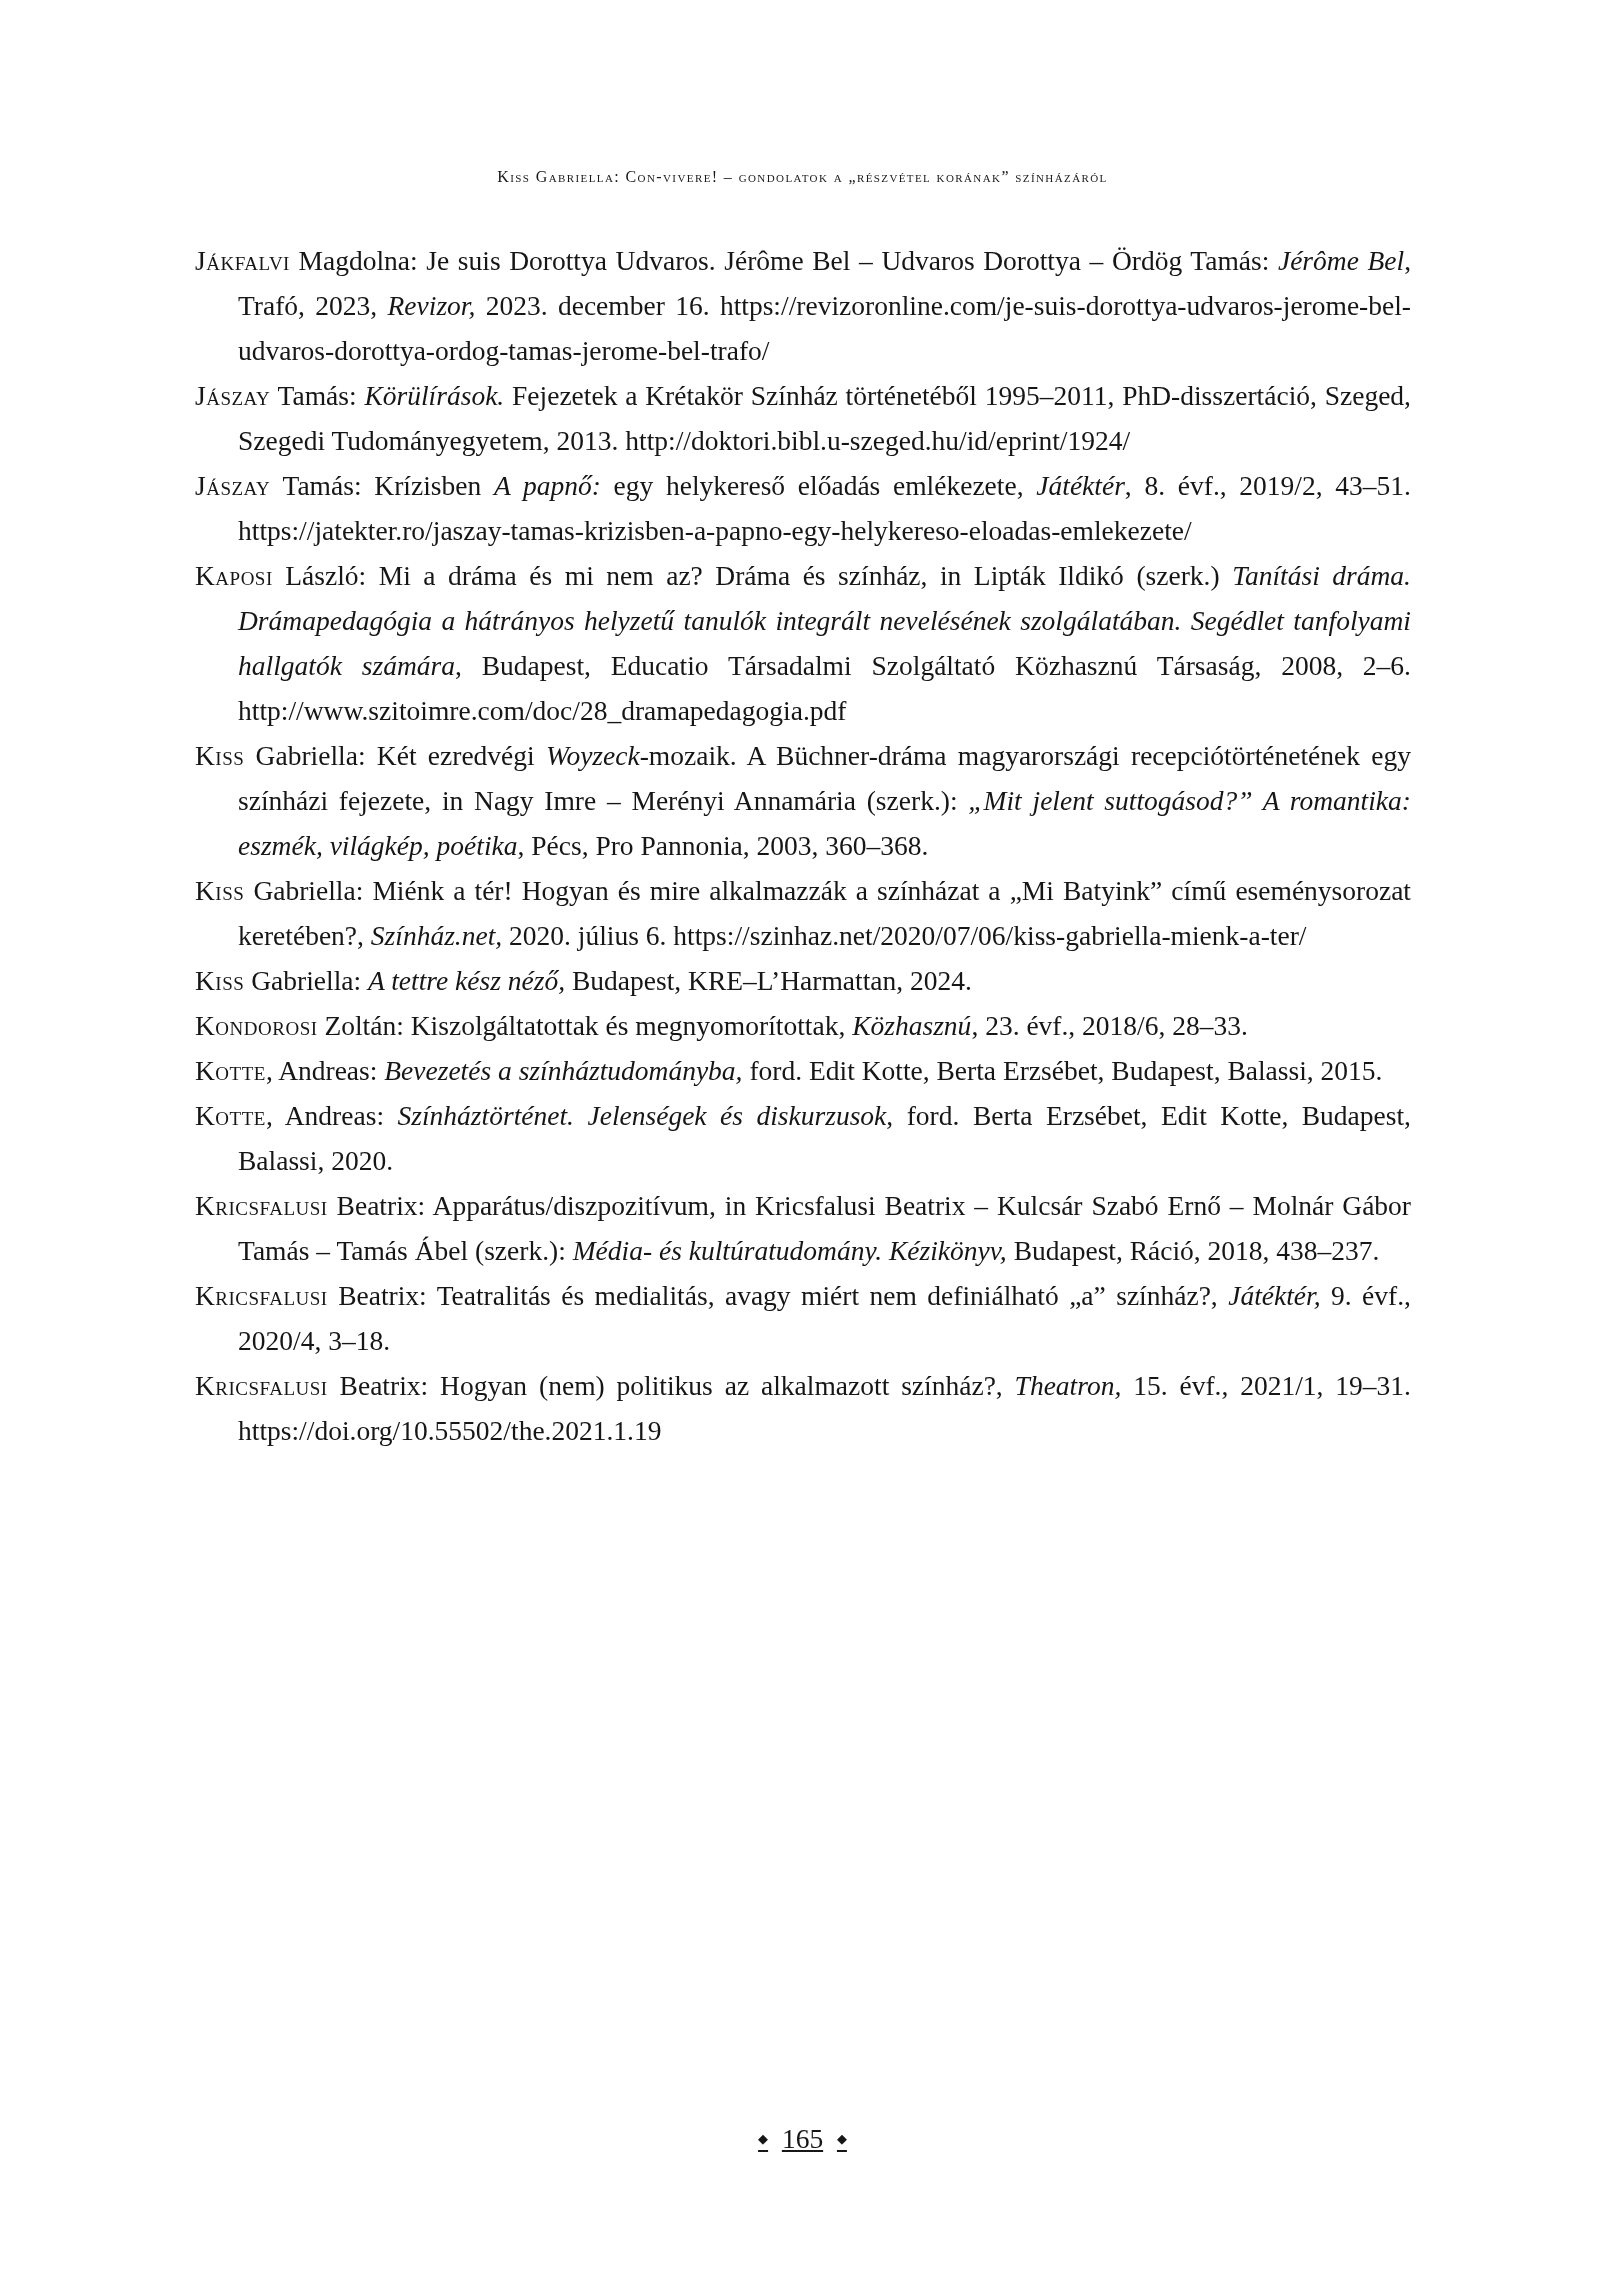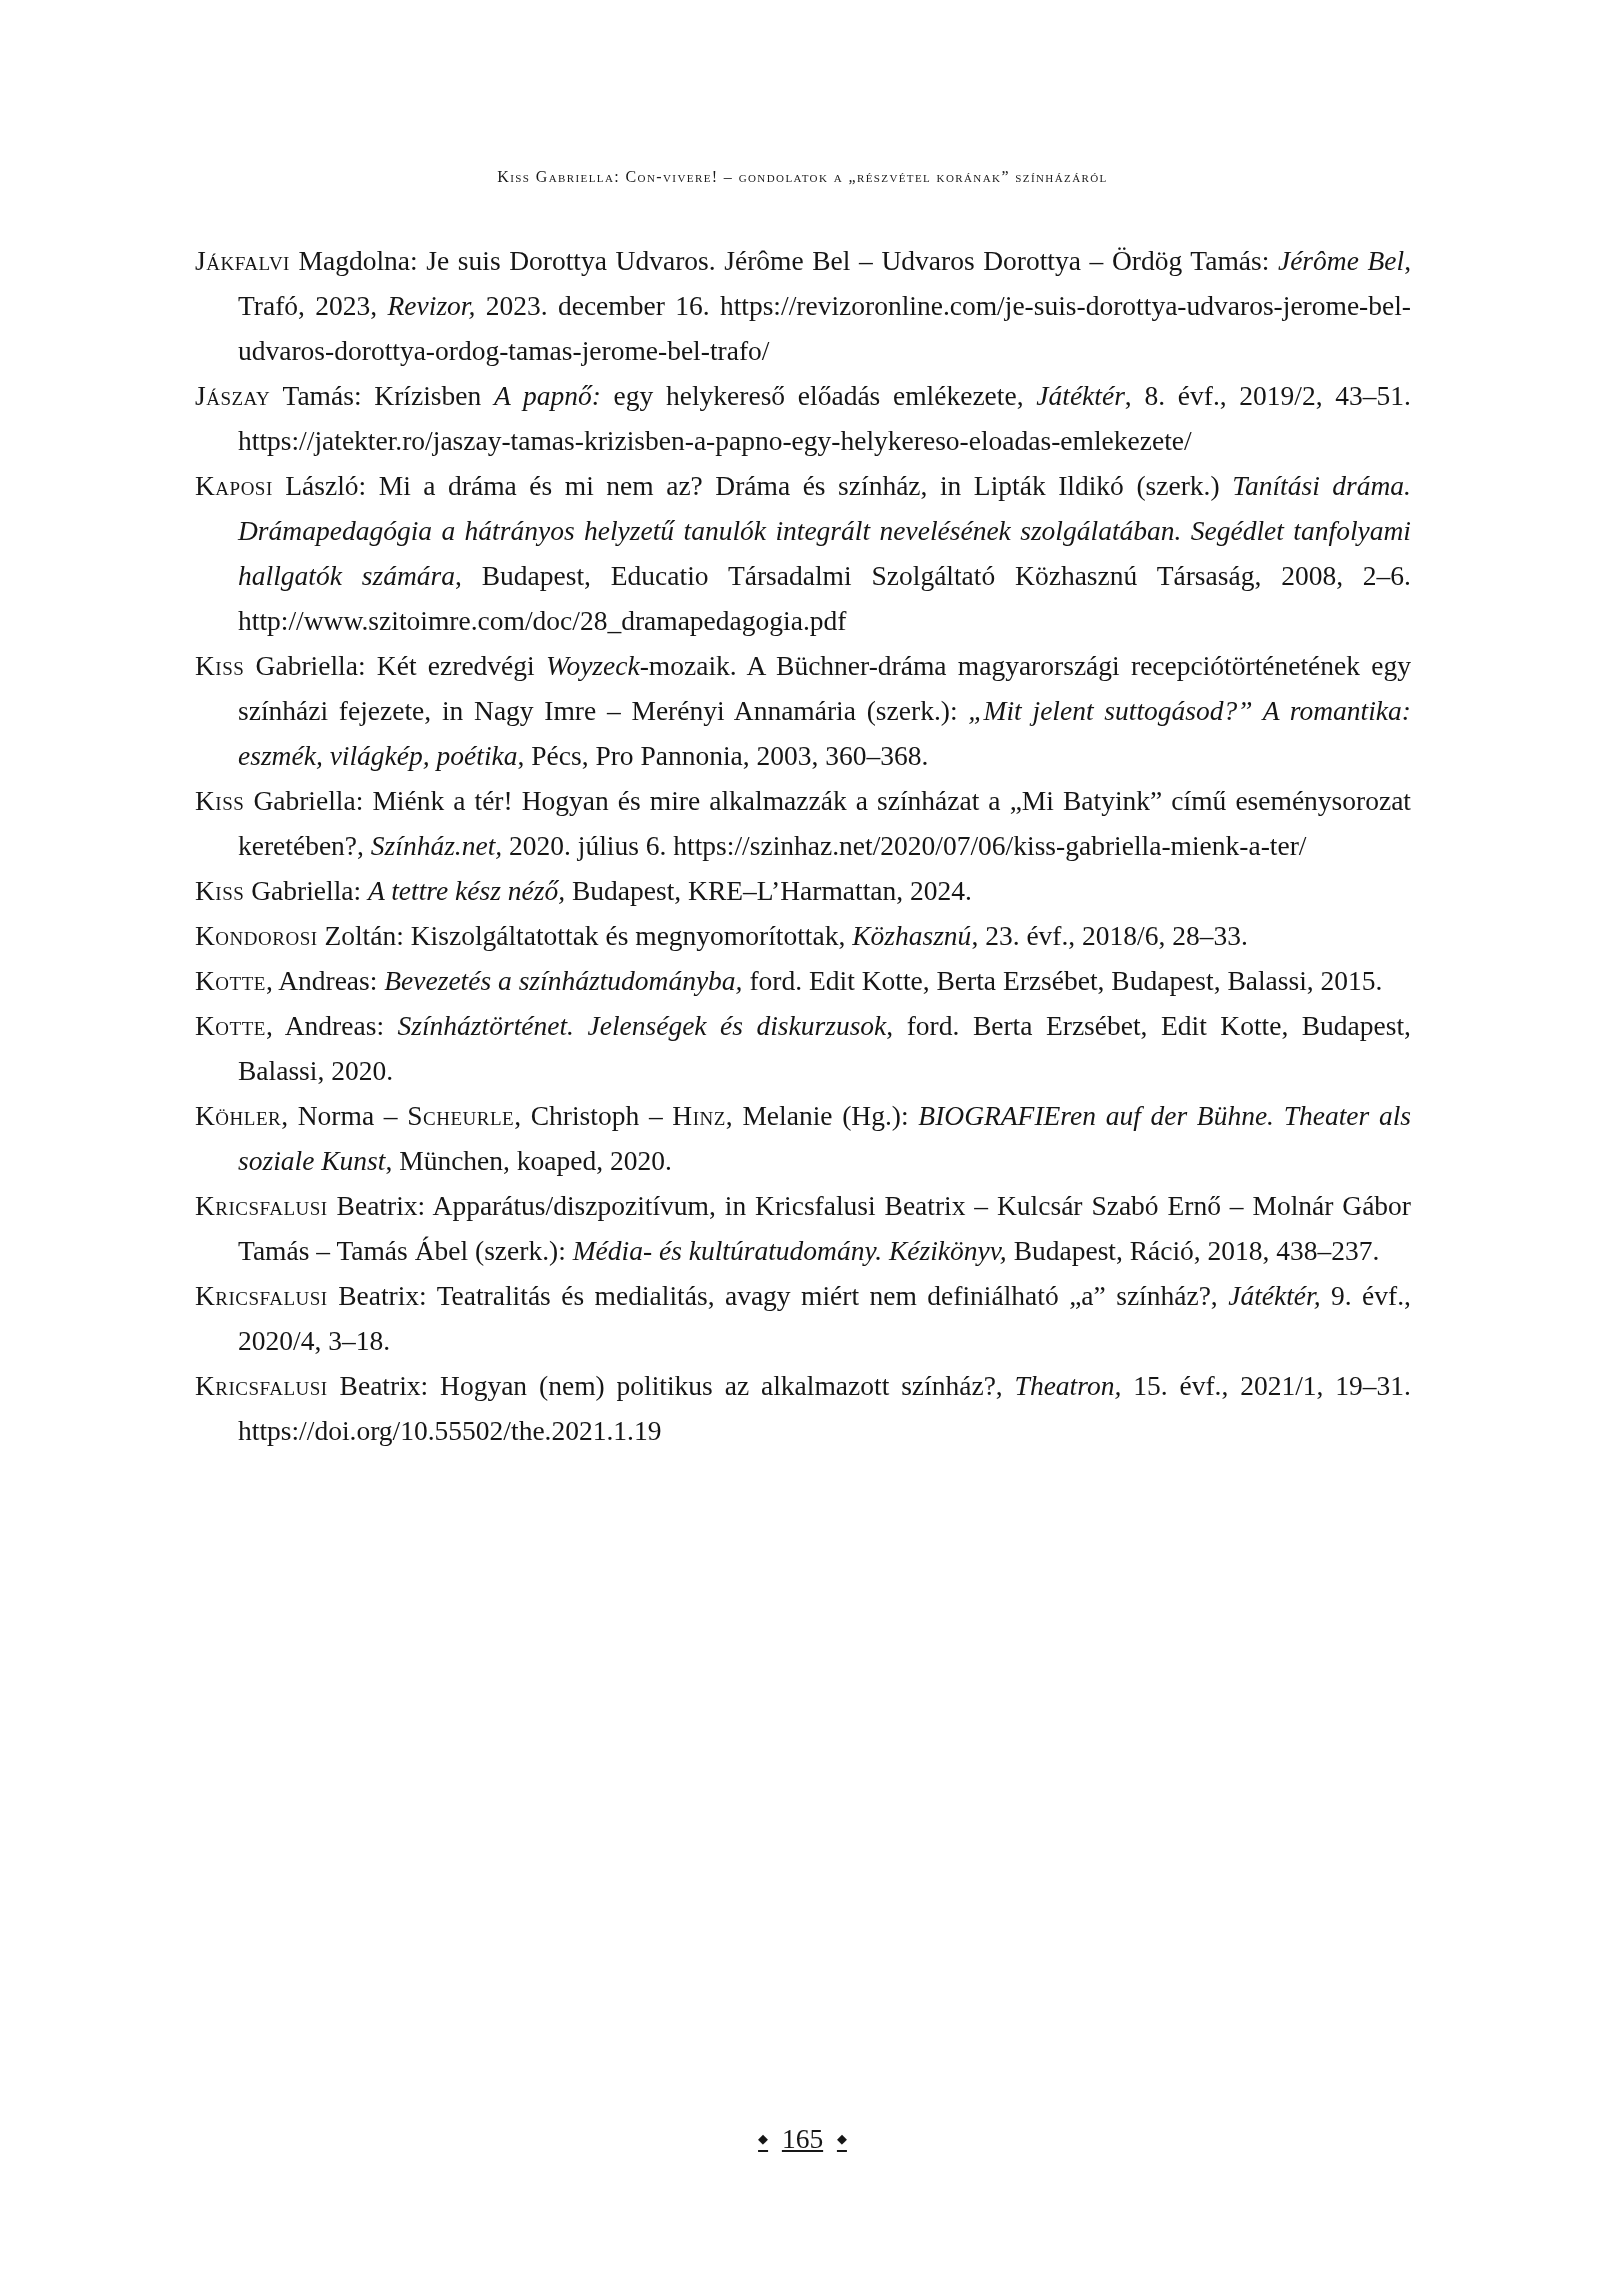--- a/index.html
+++ b/index.html
@@ -77,29 +77,29 @@
 <body>
 
 <div class="page">
 
   <header class="running-header">
     <span>Kiss Gabriella: Con-vivere! – gondolatok a „részvétel korának” színházáról</span>
   </header>
 
   <main class="bibliography" id="bibliography">
       <p class="entry"><span class="sc">Jákfalvi</span><span> Magdolna: Je suis Dorottya Udvaros. Jérôme Bel – Udvaros Dorottya – Ördög Tamás: </span><span class="it">Jérôme Bel</span><span>, Trafó, 2023, </span><span class="it">Revizor,</span><span> 2023. december 16. https://revizoronline.com/je-suis-dorottya-udvaros-jerome-bel-udvaros-dorottya-ordog-tamas-jerome-bel-trafo/</span></p>
+      <p class="entry"><span class="sc">Jászay</span><span> Tamás: </span><span class="it">Körülírások.</span><span> Fejezetek a Krétakör Színház történetéből 1995–2011, PhD-disszertáció, Szeged, Szegedi Tudományegyetem, 2013. http://doktori.bibl.u-szeged.hu/id/eprint/1924/</span></p>
       <p class="entry"><span class="sc">Jászay</span><span> Tamás: Krízisben </span><span class="it">A papnő:</span><span> egy helykereső előadás emlékezete, </span><span class="it">Játéktér</span><span>, 8. évf., 2019/2, 43–51. https://jatekter.ro/jaszay-tamas-krizisben-a-papno-egy-helykereso-eloadas-emlekezete/</span></p>
       <p class="entry"><span class="sc">Kaposi</span><span> László: Mi a dráma és mi nem az? Dráma és színház, in Lipták Ildikó (szerk.) </span><span class="it">Tanítási dráma. Drámapedagógia a hátrányos helyzetű tanulók integrált nevelésének szolgálatában. Segédlet tanfolyami hallgatók számára</span><span>, Budapest, Educatio Társadalmi Szolgáltató Közhasznú Társaság, 2008, 2–6. http://www.szitoimre.com/doc/28_dramapedagogia.pdf</span></p>
       <p class="entry"><span class="sc">Kiss</span><span> Gabriella: Két ezredvégi </span><span class="it">Woyzeck</span><span>-mozaik. A Büchner-dráma magyarországi recepciótörténetének egy színházi fejezete, in Nagy Imre – Merényi Annamária (szerk.): </span><span class="it">„Mit jelent suttogásod?” A romantika: eszmék, világkép, poétika</span><span>, Pécs, Pro Pannonia, 2003, 360–368.</span></p>
       <p class="entry"><span class="sc">Kiss</span><span> Gabriella: Miénk a tér! Hogyan és mire alkalmazzák a színházat a „Mi Batyink” című eseménysorozat keretében?, </span><span class="it">Színház.net,</span><span> 2020. július 6. https://szinhaz.net/2020/07/06/kiss-gabriella-mienk-a-ter/</span></p>
       <p class="entry"><span class="sc">Kiss</span><span> Gabriella: </span><span class="it">A tettre kész néző,</span><span> Budapest, KRE–L’Harmattan, 2024.</span></p>
       <p class="entry"><span class="sc">Kondorosi</span><span> Zoltán: Kiszolgáltatottak és megnyomorítottak, </span><span class="it">Közhasznú</span><span>, 23. évf., 2018/6, 28–33.</span></p>
       <p class="entry"><span class="sc">Kotte</span><span>, Andreas: </span><span class="it">Bevezetés a színháztudományba,</span><span> ford. Edit Kotte, Berta Erzsébet, Budapest, Balassi, 2015.</span></p>
       <p class="entry"><span class="sc">Kotte</span><span>, Andreas: </span><span class="it">Színháztörténet. Jelenségek és diskurzusok</span><span>, ford. Berta Erzsébet, Edit Kotte, Budapest, Balassi, 2020.</span></p>
-      <p class="entry"><span class="sc">Köhler</span><span>, Norma – </span><span class="sc">Scheurle</span><span>, Christoph – </span><span class="sc">Hinz</span><span>, Melanie (Hg.): </span><span class="it">BIOGRAFIEren auf der Bühne. Theater als soziale Kunst</span><span>, München, koaped, 2020.</span></p>
       <p class="entry"><span class="sc">Kricsfalusi</span><span> Beatrix: Apparátus/diszpozitívum, in Kricsfalusi Beatrix – Kulcsár Szabó Ernő – Molnár Gábor Tamás – Tamás Ábel (szerk.): </span><span class="it">Média- és kultúratudomány. Kézikönyv,</span><span> Budapest, Ráció, 2018, 438–237.</span></p>
       <p class="entry"><span class="sc">Kricsfalusi</span><span> Beatrix: Teatralitás és medialitás, avagy miért nem definiálható „a” színház?, </span><span class="it">Játéktér,</span><span> 9. évf., 2020/4, 3–18.</span></p>
       <p class="entry"><span class="sc">Kricsfalusi</span><span> Beatrix: Hogyan (nem) politikus az alkalmazott színház?, </span><span class="it">Theatron,</span><span> 15. évf., 2021/1, 19–31. https://doi.org/10.55502/the.2021.1.19</span></p>
     </main>
 
   <footer class="page-footer">
     <span class="orn">◆</span><span class="pagenum">165</span><span class="orn">◆</span>
   </footer>
 
 </div>

